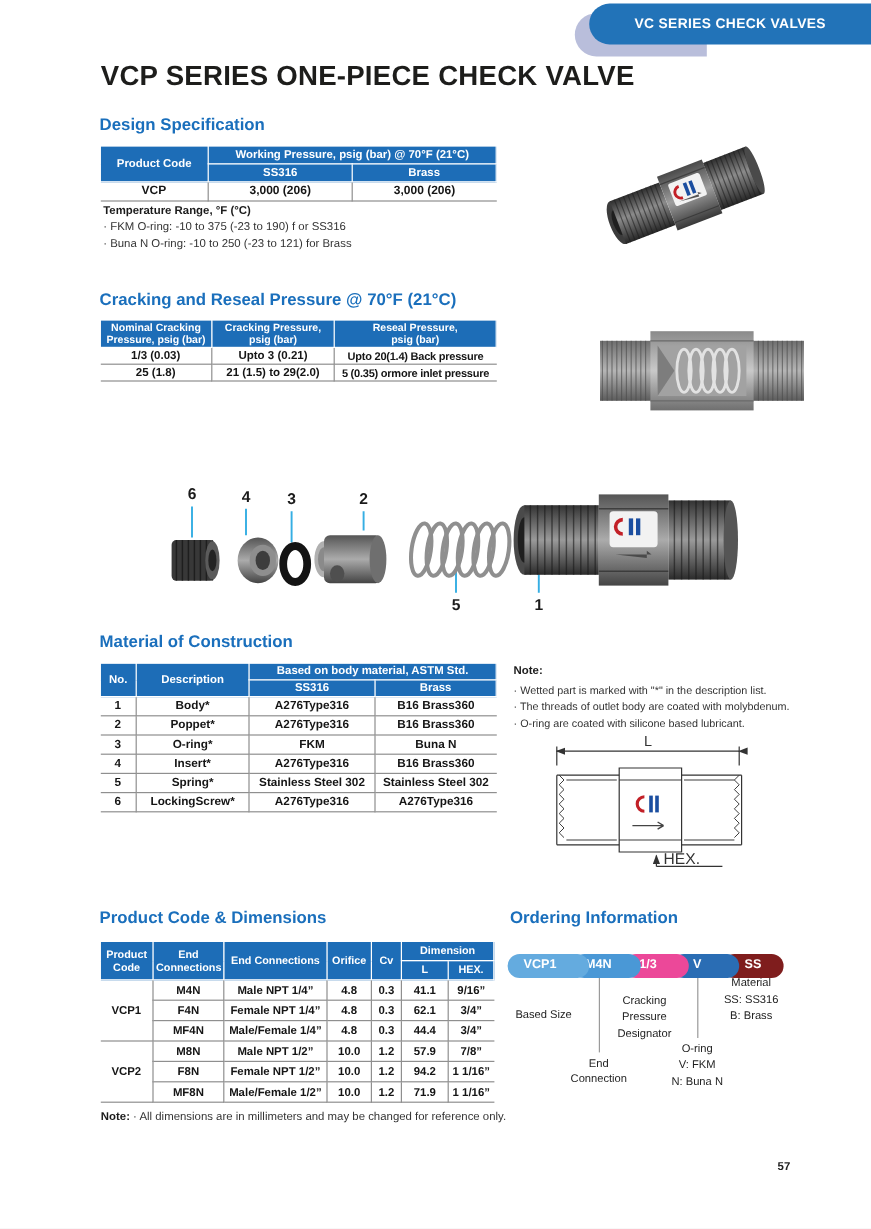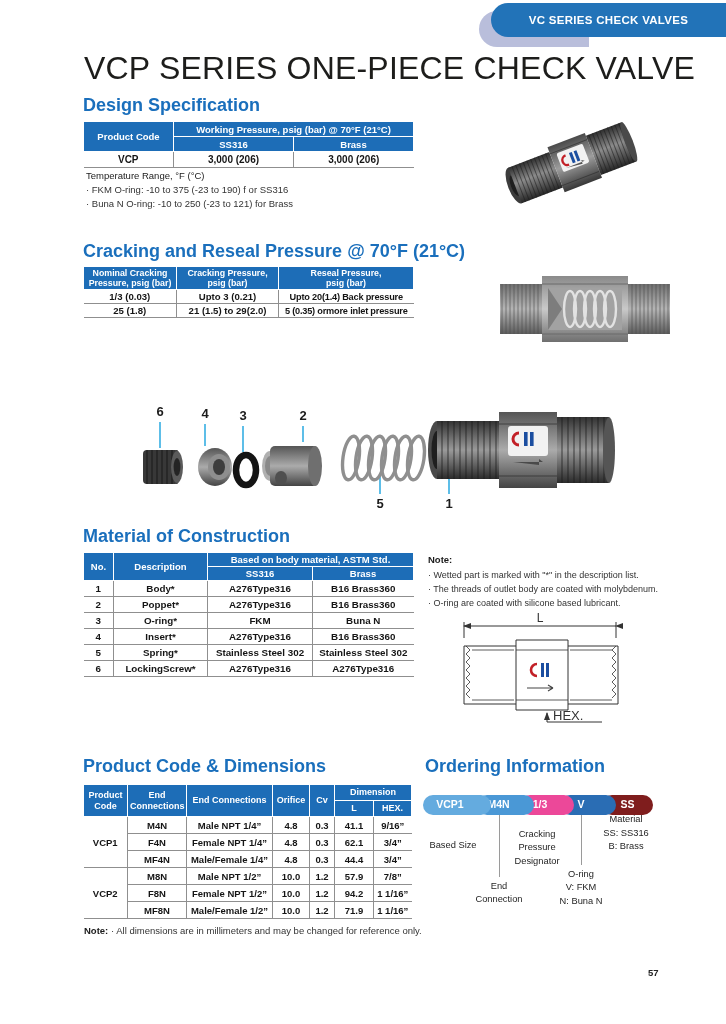--- a/index.html
+++ b/index.html
@@ -6,38 +6,38 @@
   body { background:#e8e8e8; font-family:"Liberation Sans", sans-serif; }
   .page { position:relative; width:726px; height:1024px; background:#ffffff; margin:0 auto; overflow:hidden; }
 
   
   .banner-accent { position:absolute; left:479px; top:11px; width:110px; height:36px;
     background:#b9bedb; border-radius:26px 0 0 26px; }
   .banner { position:absolute; left:491px; top:3px; width:235px; height:34px;
     background:#2273b8; border-radius:19px 0 0 19px; display:flex; align-items:center; justify-content:center;
     color:#fff; font-weight:bold; font-size:11.5px; letter-spacing:.3px; }
 
-  .title { position:absolute; left:84px; top:50px; font-size:32px; font-weight:normal; color:#1d1d1b; letter-spacing:.2px; }
-
-  .sec-h { position:absolute; color:#1a6fbc; font-size:18px; font-weight:bold; }
+  .title { position:absolute; left:84px; top:50px; font-size:23px; font-weight:bold; color:#1d1d1b; letter-spacing:.2px; }
+
+  .sec-h { position:absolute; color:#1a6fbc; font-size:14px; font-weight:bold; }
 
   
   table.tbl { position:absolute; border-collapse:collapse; table-layout:fixed; }
   .tbl th { background:#1d6db7; color:#fff; font-weight:bold; border:1px solid #fff; text-align:center; vertical-align:middle; padding:1px 2px; }
   .tbl td { border-right:1px solid #8f8f8f; border-bottom:1px solid #8f8f8f; text-align:center; vertical-align:middle;
     color:#151515; font-weight:bold; padding:1px 2px; }
   .tbl td:last-child { border-right:none; }
   .tbl tr.group-sep td { border-top:1px solid #f97316; }
 
   
   #tbl-design { left:83px; top:121px; width:330px; font-size:10px; }
   #tbl-design th { font-size:9.5px; height:15px; }
   #tbl-design td { height:16px; }
 
-  .temp-title { position:absolute; left:86px; top:170px; font-size:9.5px; font-weight:normal; color:#1b1b1b; }
+  .temp-title { position:absolute; left:86px; top:170px; font-size:9.5px; font-weight:bold; color:#1b1b1b; }
   .temp-note { position:absolute; left:86px; font-size:9.5px; color:#333; }
 
   
   #tbl-crack { left:83px; top:266px; width:330px; }
   #tbl-crack th { font-size:8.8px; height:14px; line-height:1.15; }
   #tbl-crack td { height:14px; font-size:9.6px; }
   #tbl-crack td.small { font-size:9.2px; letter-spacing:-0.2px; }
 
   
   #tbl-moc { left:83px; top:552px; width:330px; }

